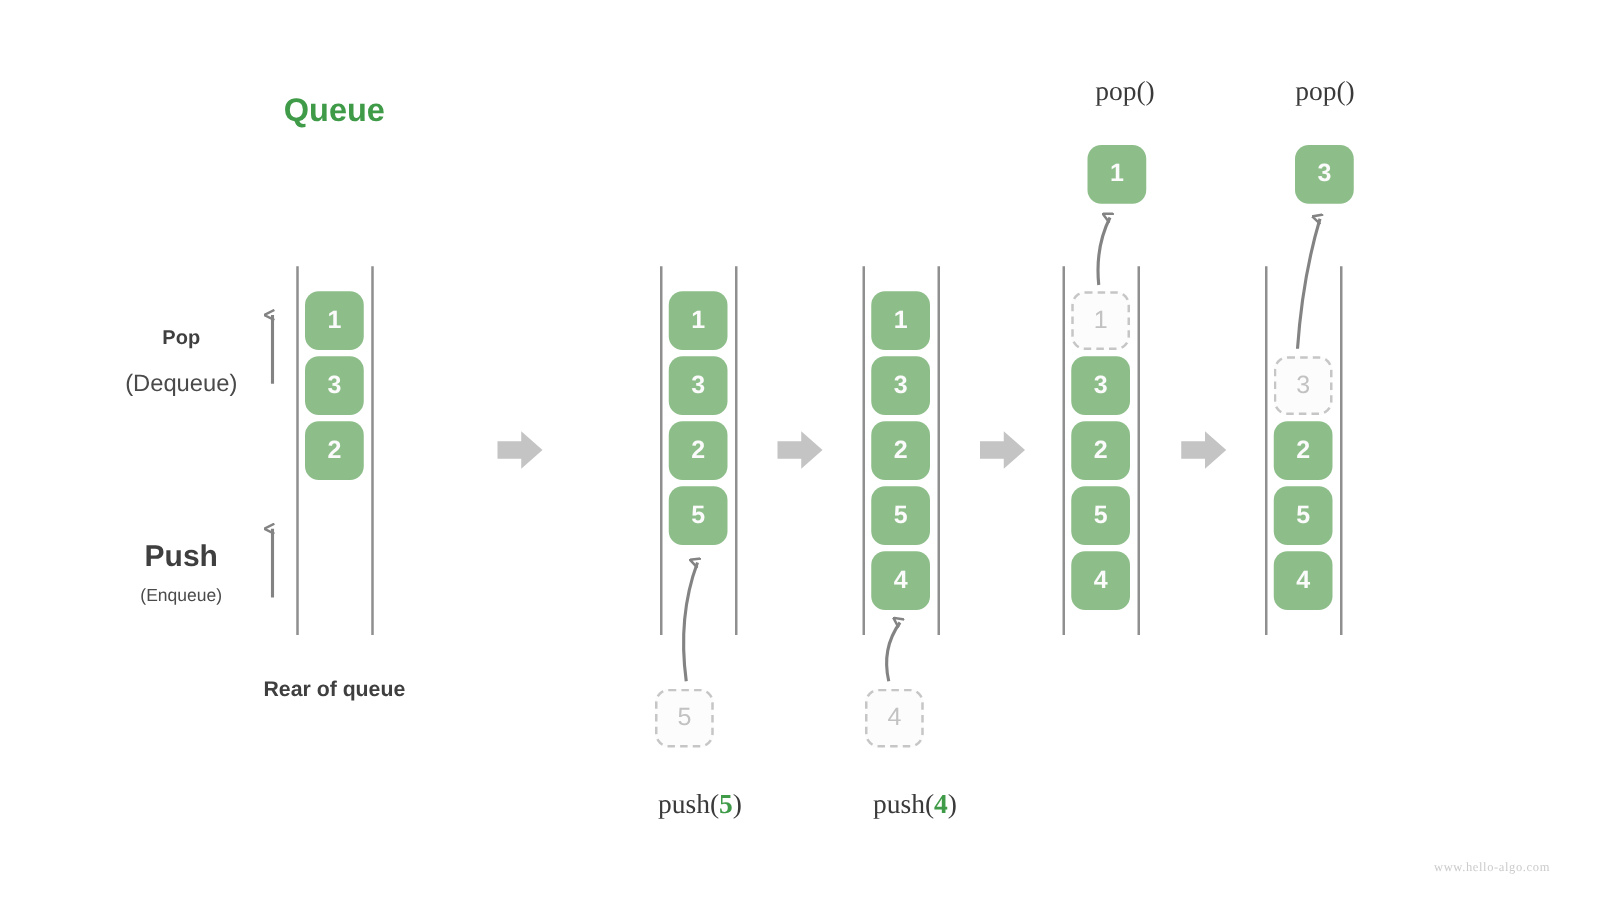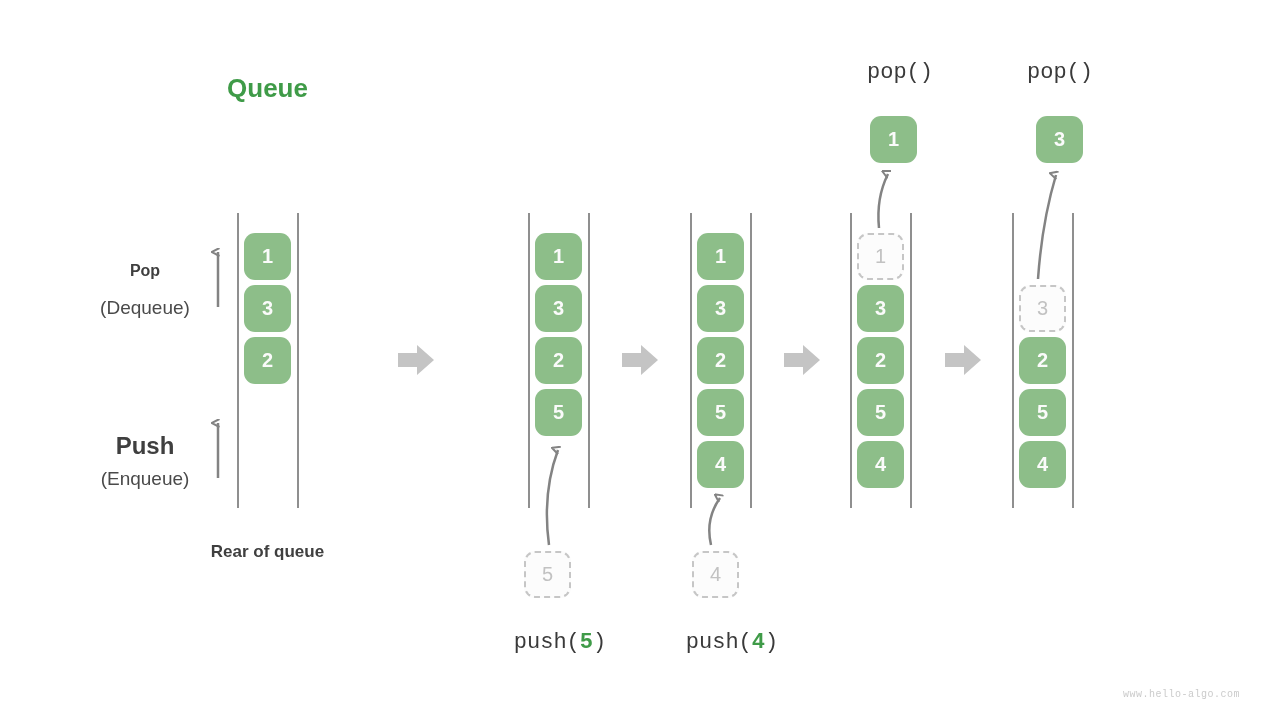--- a/index.html
+++ b/index.html
@@ -9,23 +9,23 @@
 
   .title{position:absolute;left:180px;top:58px;width:175px;text-align:center;
          font-size:26px;font-weight:bold;color:#3F9B48;margin-top:15px;}
 
   .side-label{position:absolute;text-align:center;color:#3F3F3F;}
   .lbl-front{left:155px;top:159px;width:225px;font-size:20px;font-weight:bold;}
   .lbl-rear{left:155px;top:542px;width:225px;font-size:17px;font-weight:bold;}
   .lbl-pop{left:60px;top:262px;width:170px;font-size:16px;font-weight:bold;}
   .lbl-dequeue{left:60px;top:297px;width:170px;font-size:19px;font-weight:normal;color:#4A4A4A;}
   .lbl-push{left:60px;top:432px;width:170px;font-size:24px;font-weight:bold;}
-  .lbl-enqueue{left:60px;top:468px;width:170px;font-size:19px;font-weight:normal;color:#4A4A4A;}
+  .lbl-enqueue{left:60px;top:468px;width:170px;font-size:14px;font-weight:normal;color:#4A4A4A;}
 
-  .mono{font-family:Liberation Mono, monospace;}
+  .mono{font-family:Liberation Serif, serif;}
   .op-label{position:absolute;text-align:center;font-size:22px;color:#3A3A3A;}
   .op-pop-1{left:840px;top:60px;width:120px;}
   .op-pop-2{left:1000px;top:60px;width:120px;}
   .op-push-5{left:500px;top:630px;width:120px;}
   .op-push-4{left:672px;top:630px;width:120px;}
   .op-arg{color:#3F9B48;font-weight:bold;}
 
   .column{position:absolute;top:213px;width:61px;height:295px;}
   .col-1{left:237px;} .col-2{left:528px;} .col-3{left:690px;} .col-4{left:850px;} .col-5{left:1012px;}
   .rail{position:absolute;top:0;width:1.5px;height:295px;background:#8F8F8F;}

